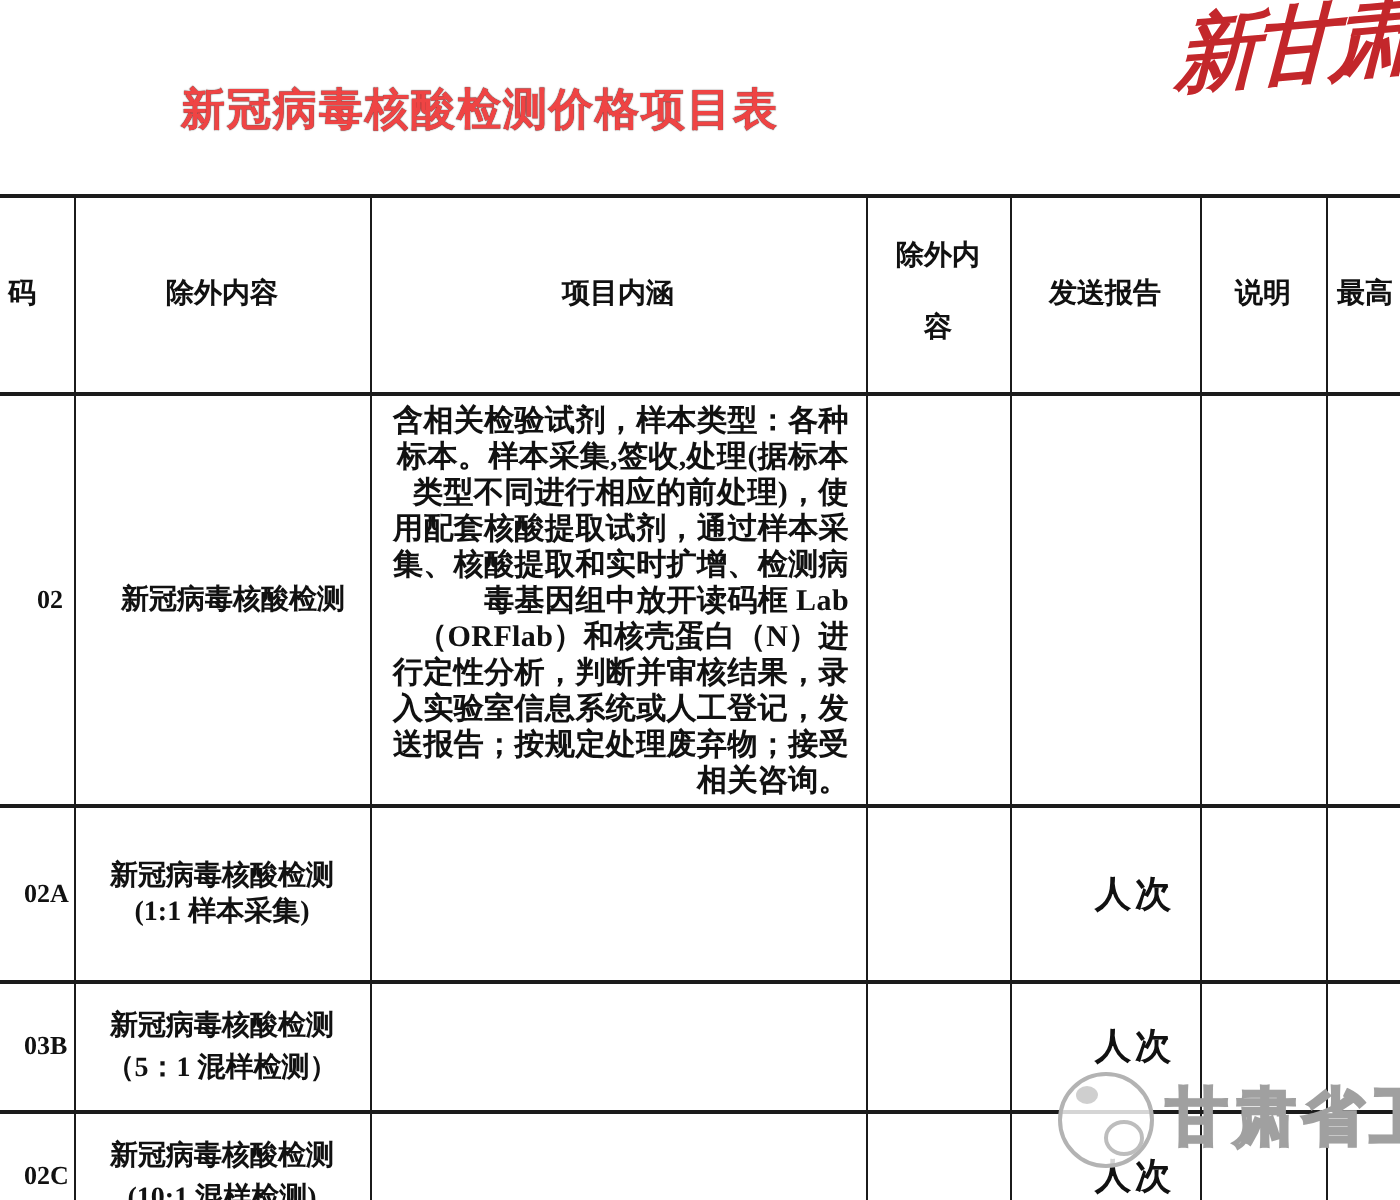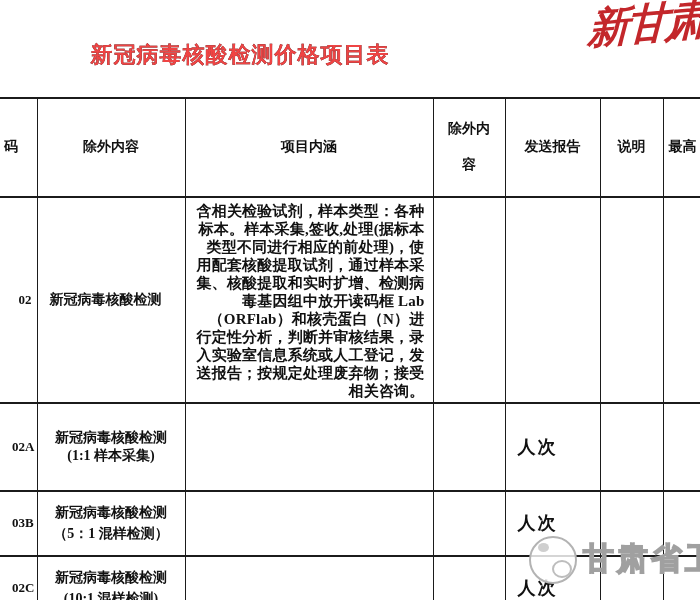--- a/index.html
+++ b/index.html
@@ -16,21 +16,21 @@
   .brand{position:absolute;left:588px;top:2px;font-size:42px;font-weight:bold;
          font-style:italic;color:#c3272b;white-space:nowrap;letter-spacing:-3px;
          transform:rotate(-5deg) skewX(-6deg);transform-origin:left top;line-height:1.3;}
 
   
   table.price{position:absolute;left:0;top:97px;width:783px;border-collapse:collapse;
               table-layout:fixed;background:#fff;}
   .price td,.price th{border:1.5px solid #1b1b1b;border-top-width:2px;border-bottom-width:2px;
               padding:12px;color:#111;font-weight:bold;overflow:hidden;}
   .price th{font-size:14px;text-align:center;vertical-align:middle;}
-  .price td{font-size:14px;text-align:left;vertical-align:middle;}
+  .price td{font-size:14px;text-align:right;vertical-align:middle;}
   .price td:first-child,.price th:first-child{border-left:none;}
 
   th.h-code{text-align:left;}
   .code-partial{position:relative;left:-8px;display:inline-block;}
   th.h-excl .wrapbox{display:inline-block;width:3.2em;line-height:2.6;}
   th.h-max{text-align:left;padding-left:5px;}
 
   td.c-code{text-align:right;padding-right:5px;font-size:13px;margin-left:48px;}
   td.c-content{vertical-align:top;text-align:right;padding:4px 8px 2px 8px;
                font-size:15px;line-height:18px;letter-spacing:0.2px;}

